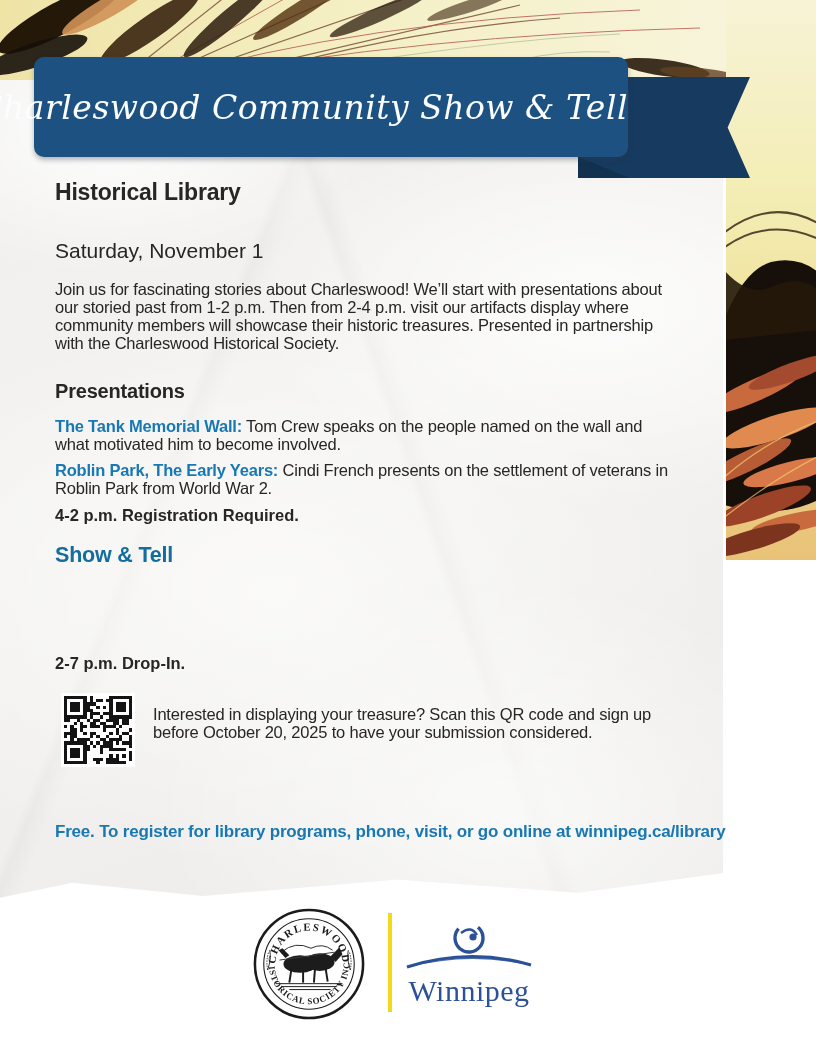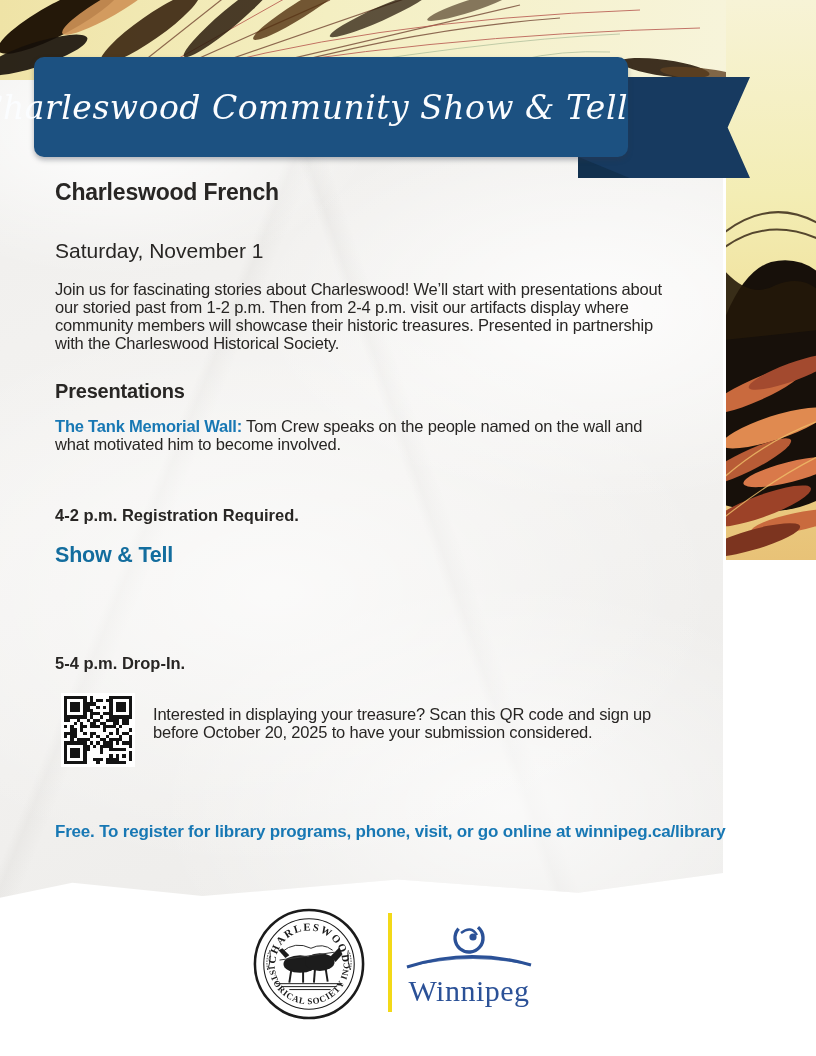--- a/index.html
+++ b/index.html
@@ -156,31 +156,32 @@
         <path d="M-5 520 Q 45 480 95 455"></path>
     </g>
   </svg>
 
   <div class="ribbon"></div>
 
   <div class="banner">
     <h1>Charleswood Community Show &amp; Tell</h1>
   </div>
 
-  <div class="abs venue">Charleswood French</div>
+  <div class="abs venue">Historical Library</div>
   <div class="abs date">Saturday, November 1</div>
 
   <p class="abs body-par intro">Join us for fascinating stories about Charleswood! We’ll start with presentations about our storied past from 1-2 p.m. Then from 2-4 p.m. visit our artifacts display where community members will showcase their historic treasures. Presented in partnership with the Charleswood Historical Society.</p>
 
   <div class="abs sec-heading">Presentations</div>
   <p class="abs body-par pres-item1"><span class="lead">The Tank Memorial Wall:</span> <span>Tom Crew speaks on the people named on the wall and what motivated him to become involved.</span></p>
+  <p class="abs body-par pres-item2"><span class="lead">Roblin Park, The Early Years:</span> <span>Cindi French presents on the settlement of veterans in Roblin Park from World War 2.</span></p>
   <div class="abs note reg-note">4-2 p.m. Registration Required.</div>
 
   <div class="abs show-heading">Show &amp; Tell</div>
-  <div class="abs note drop-note">5-4 p.m. Drop-In.</div>
+  <div class="abs note drop-note">2-7 p.m. Drop-In.</div>
 
   <div class="qr">
     <svg viewBox="0 0 21 21" id="qr-svg">
         <g fill="#141414">
           <rect x="0" y="0" width="7" height="1"></rect>
           <rect x="0" y="6" width="7" height="1"></rect>
           <rect x="0" y="0" width="1" height="7"></rect>
           <rect x="6" y="0" width="1" height="7"></rect>
           <rect x="2" y="2" width="3" height="3"></rect>
           <rect x="14" y="0" width="7" height="1"></rect>

